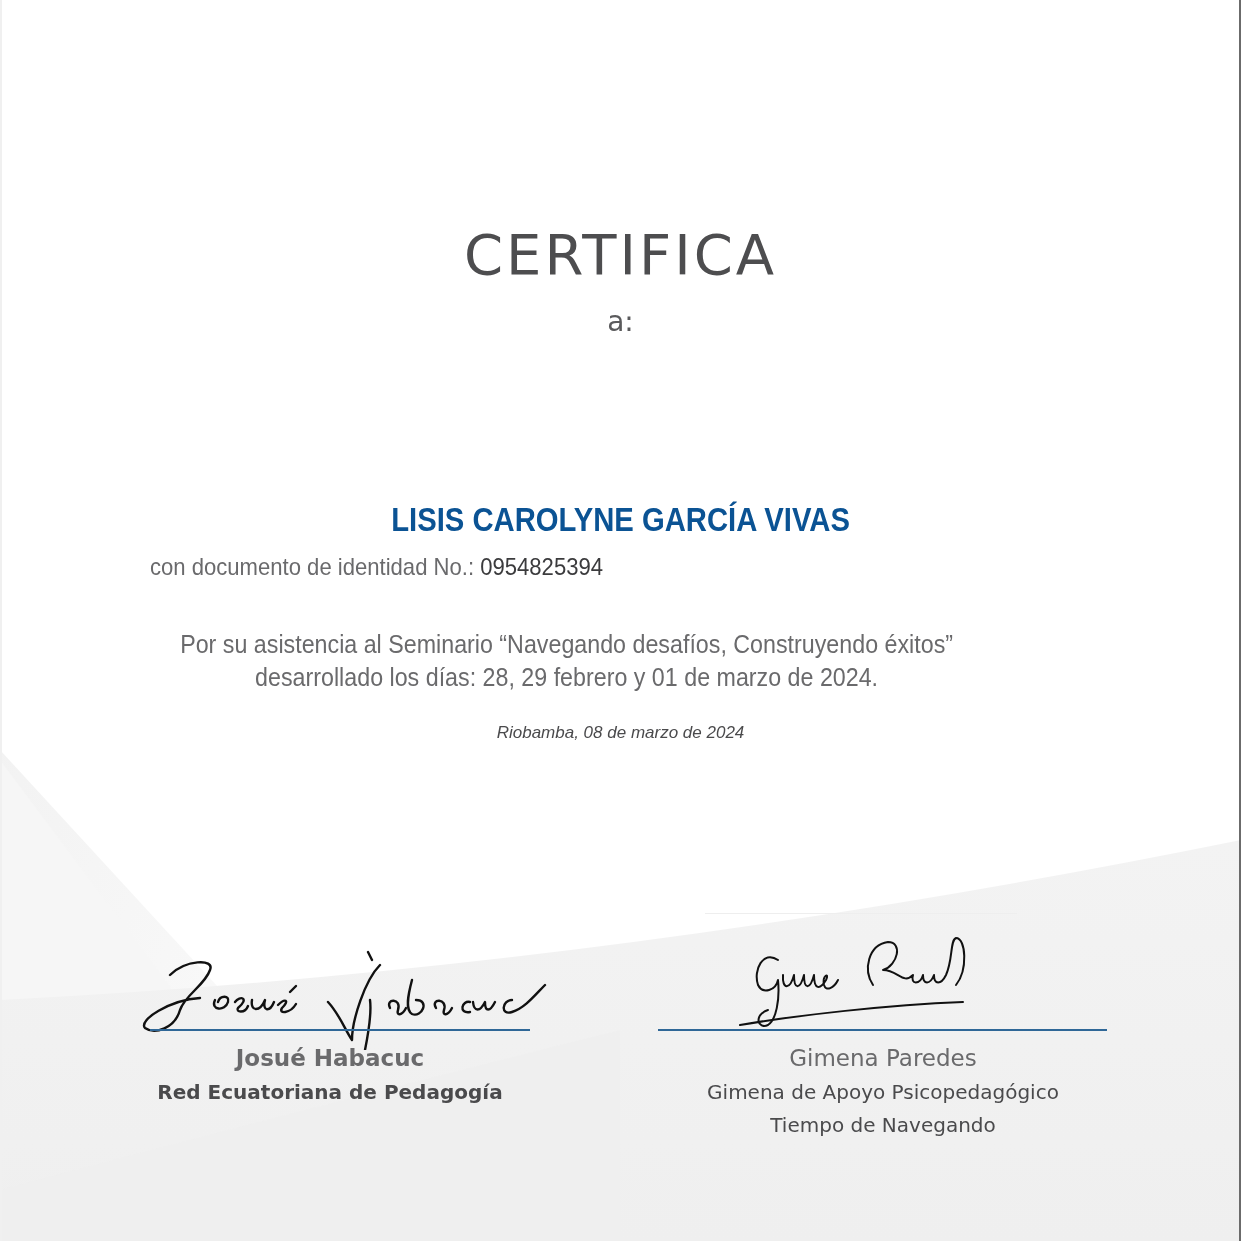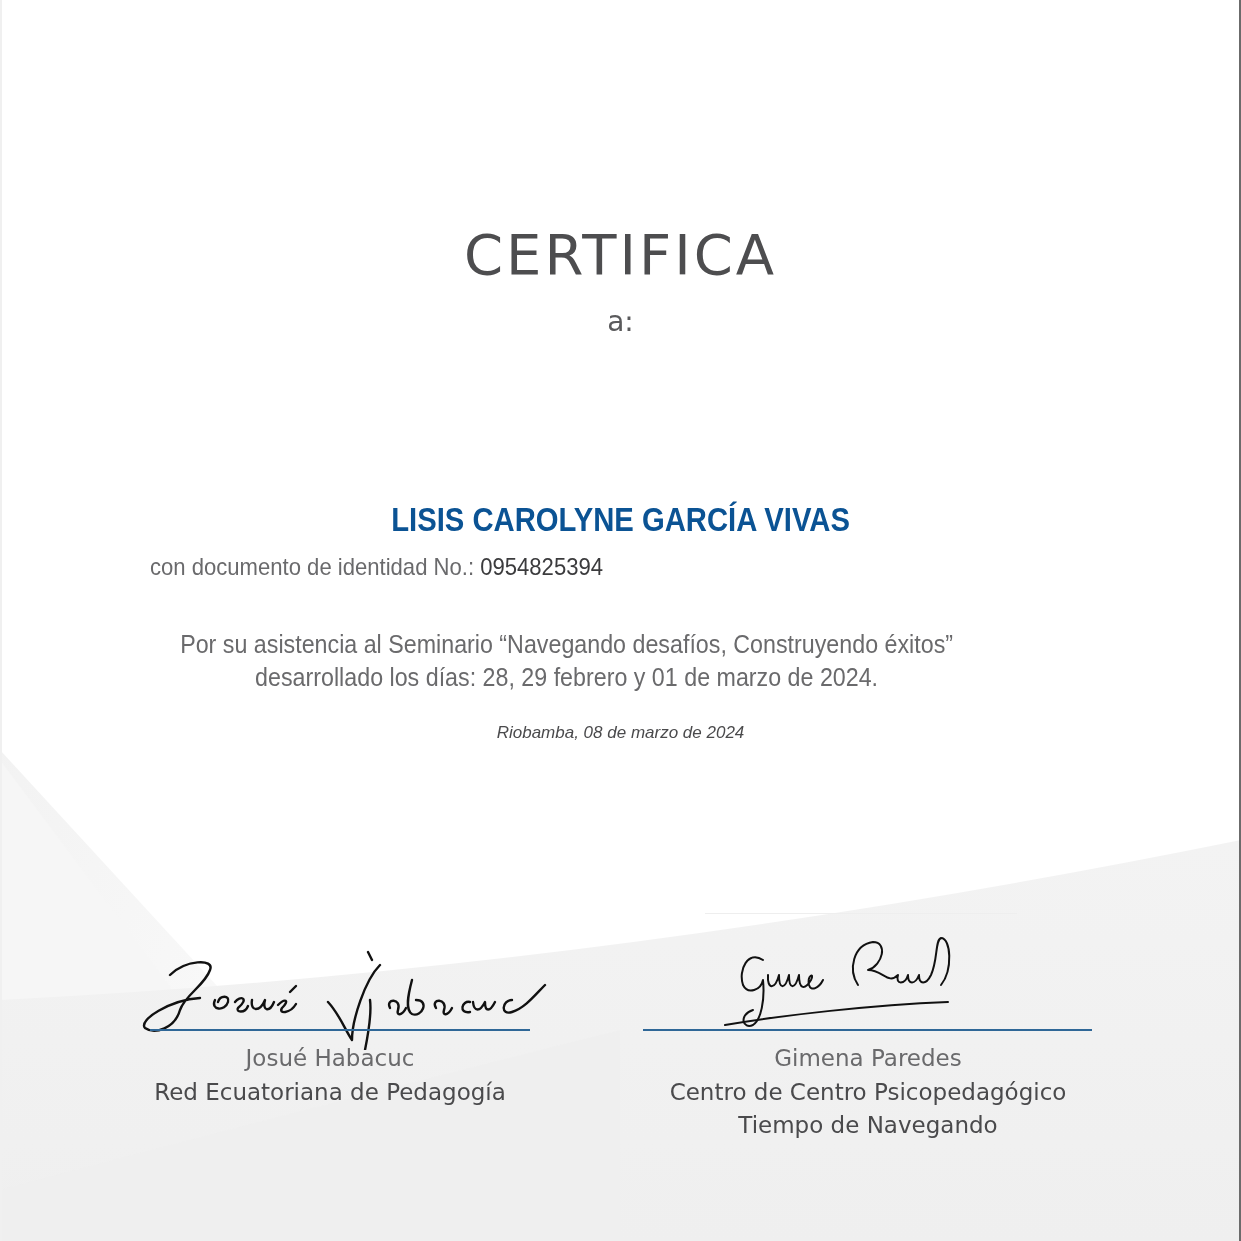--- a/index.html
+++ b/index.html
@@ -15,25 +15,25 @@
   .recipient { position:absolute; left:0; width:1241px; top:500px; text-align:center; font-family:"Liberation Sans", sans-serif; font-weight:bold; font-size:34px; color:#0b5394; transform:scaleX(0.86); transform-origin:621px 0; }
   .id-line { position:absolute; left:150px; top:553px; font-family:"Liberation Sans", sans-serif; font-size:24px; color:#6a6a6c; transform:scaleX(0.92); transform-origin:0 0; white-space:nowrap; }
   .id-number { color:#3b3b3d; }
 
   .body-text { position:absolute; left:0; width:1125px; top:628px; text-align:center; font-family:"Liberation Sans", sans-serif; font-size:25px; line-height:33px; color:#6a6a6c; }
   .body-text div { transform:scaleX(0.93); transform-origin:621px 0; white-space:nowrap; }
   .place-date { position:absolute; left:0; width:1241px; top:723px; text-align:center; font-family:"Liberation Sans", sans-serif; font-style:italic; font-size:17px; color:#4a4a4c; }
 
   .sig-block { position:absolute; text-align:center; }
   .sig-left { left:140px; top:940px; width:400px; }
-  .sig-right { left:643px; top:920px; width:450px; }
+  .sig-right { left:658px; top:920px; width:450px; }
   .sig-svg { position:absolute; }
   .sig-line { position:absolute; height:2px; background:#2f6797; }
   .sig-name { position:absolute; left:0; width:100%; text-align:center; font-family:"DejaVu Sans", sans-serif; font-size:23px; color:#6a6a6c; }
-  .sig-org { position:absolute; left:0; width:100%; text-align:center; font-family:"DejaVu Sans", sans-serif; font-size:23px; color:#4a4a4c; line-height:33px; white-space:nowrap; }
+  .sig-org { position:absolute; left:0; width:100%; text-align:center; font-family:"DejaVu Sans", sans-serif; font-size:20px; color:#4a4a4c; line-height:33px; white-space:nowrap; }
   .faint-line { position:absolute; left:705px; top:913px; width:312px; height:1px; background:#eeeeee; }
 </style>
 </head>
 <body>
 
 <div class="page">
 
   <svg class="bg-shape" width="1241" height="1241" viewBox="0 0 1241 1241">
     <defs>
       <linearGradient id="g1" x1="0" y1="0" x2="1" y2="1">
@@ -65,21 +65,21 @@
 
   <div class="body-text">
     <div>Por su asistencia al Seminario “Navegando desafíos, Construyendo éxitos”</div>
     <div>desarrollado los días: 28, 29 febrero y 01 de marzo de 2024.</div>
   </div>
 
   <div class="place-date">Riobamba, 08 de marzo de 2024</div>
 
   <div class="faint-line"></div>
 
-  <div class="sig-block sig-left" style="height:180px;">
+  <div class="sig-block sig-left" style="height:180px;font-weight:bold;">
     <svg class="sig-svg" width="430" height="110" viewBox="0 0 430 110" style="left:0;top:0;">
       <g fill="none" stroke="#111" stroke-width="2.4" stroke-linecap="round" stroke-linejoin="round">
         <path d="M30,35 C45,20 75,18 70,30 C65,45 45,55 40,70 C35,88 15,95 5,88 C-2,80 30,60 60,58"></path>
         <path d="M75,60 C70,70 85,72 88,62 C90,55 80,55 78,62"></path>
         <path d="M95,62 C100,55 110,58 98,68 C95,72 105,74 108,66"></path>
         <path d="M112,60 C110,72 120,72 125,60 C122,72 130,72 134,62"></path>
         <path d="M138,65 C145,58 150,60 142,68 C138,74 150,74 156,64"></path>
         <path d="M150,52 L156,46"></path>
         <path d="M188,62 C200,75 205,90 212,100 C212,80 225,40 240,25"></path>
         <path d="M230,60 C232,75 228,95 225,110 M232,20 L228,12"></path>
@@ -99,17 +99,17 @@
     <svg class="sig-svg" width="300" height="110" viewBox="0 0 300 110" style="left:80px;top:10px;">
       <g fill="none" stroke="#111" stroke-width="2" stroke-linecap="round" stroke-linejoin="round">
         <path d="M40,30 C25,20 15,40 20,55 C25,65 38,60 40,50 C42,70 38,90 30,95 C20,100 15,85 30,80"></path>
         <path d="M45,45 C44,60 52,60 56,45 C56,60 62,60 66,45 C66,60 72,60 76,45 C76,60 82,60 88,50 C92,42 84,45 86,55 C88,62 96,58 100,50"></path>
         <path d="M135,55 C125,40 130,15 150,12 C165,12 160,35 145,40 C160,40 165,55 175,45 C172,55 182,55 185,45 C185,55 192,55 196,45 C196,55 203,55 208,45 C215,30 212,10 218,8 C228,8 230,40 218,55"></path>
         <path d="M2,95 C60,85 150,75 225,72"></path>
       </g>
     </svg>
     <div class="sig-line" style="left:0;top:109px;width:449px;"></div>
     <div class="sig-name" style="top:125px;">Gimena Paredes</div>
-    <div class="sig-org" style="top:156px;">Centro de Centro Psicopedagógico</div>
+    <div class="sig-org" style="top:156px;">Gimena de Apoyo Psicopedagógico</div>
     <div class="sig-org" style="top:189px;">Tiempo de Navegando</div>
   </div>
 
 </div>
 
 </body></html>

